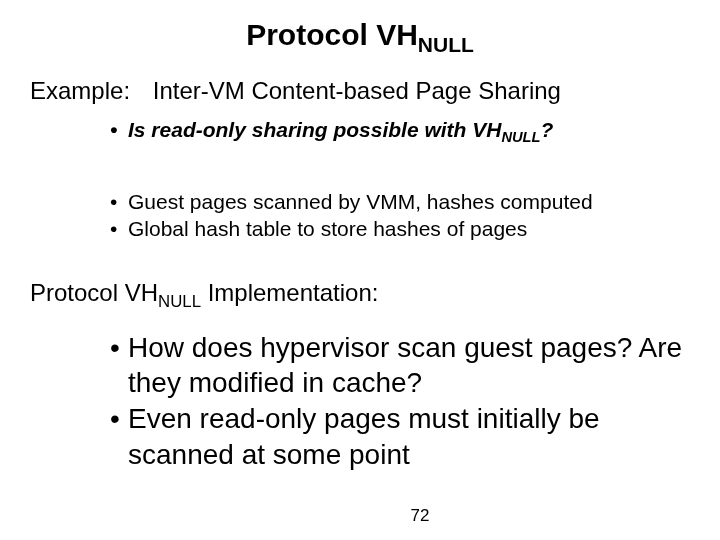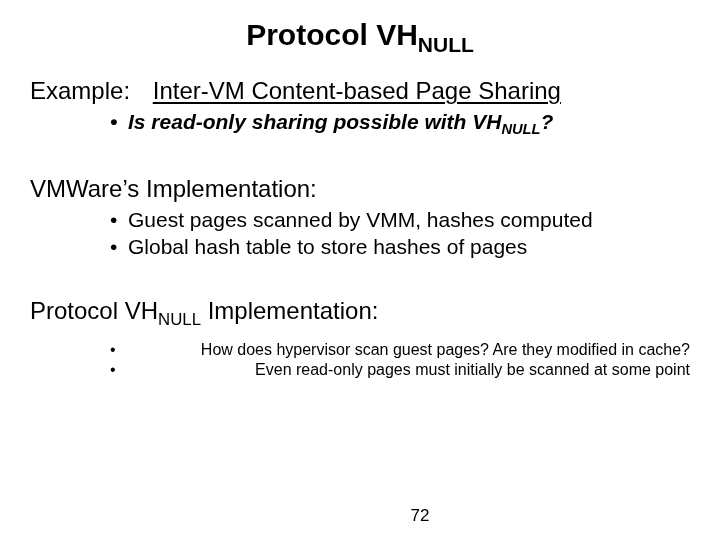--- a/index.html
+++ b/index.html
@@ -33,26 +33,25 @@
     margin-top: 6px;
   }
   .heading .sub {
     font-size: 0.7em;
     vertical-align: sub;
   }
   .heading .label {
     margin-right: 16px;
   }
   .underline {
-    text-decoration: underline;
     text-decoration-thickness: 1.5px;
     text-underline-offset: 3px;
   }
   ul.bullets {
-    margin: 4px 0 0 0;
+    margin: 12px 0 0 0;
     padding: 0 0 0 80px;
     list-style: none;
     font-size: 21px;
   }
   ul.bullets li {
     position: relative;
     padding-left: 18px;
     line-height: 1.28;
   }
   ul.bullets li::before {
@@ -79,22 +78,21 @@
     position: absolute;
     bottom: 14px;
     right: 0;
     left: 0;
     text-align: center;
     font-size: 17px;
     padding-left: 120px;
     margin-top: 9px;
   }
   ul.bullets.tight {
-    font-size: 16px;
-    text-align: right;
+    font-size: 28px;
   }
 </style>
 </head>
 <body>
 
 <div class="slide">
 
   <div class="title">
     <span>Protocol VH</span><span class="sub">NULL</span>
   </div>
@@ -104,21 +102,20 @@
     <span class="underline">Inter-VM Content-based Page Sharing</span>
   </div>
   <ul class="bullets">
     <li class="italic-bold">
       <span>Is read-only sharing possible with VH</span><span class="sub">NULL</span><span>?</span>
     </li>
   </ul>
 
   <div class="block-gap"></div>
 
-  <div class="heading">VMWare’s Implementation:</div>
   <ul class="bullets">
     <li>Guest pages scanned by VMM, hashes computed</li>
     <li>Global hash table to store hashes of pages</li>
   </ul>
 
   <div class="block-gap"></div>
 
   <div class="heading">
     <span>Protocol VH</span><span class="sub">NULL</span><span> Implementation:</span>
   </div>

